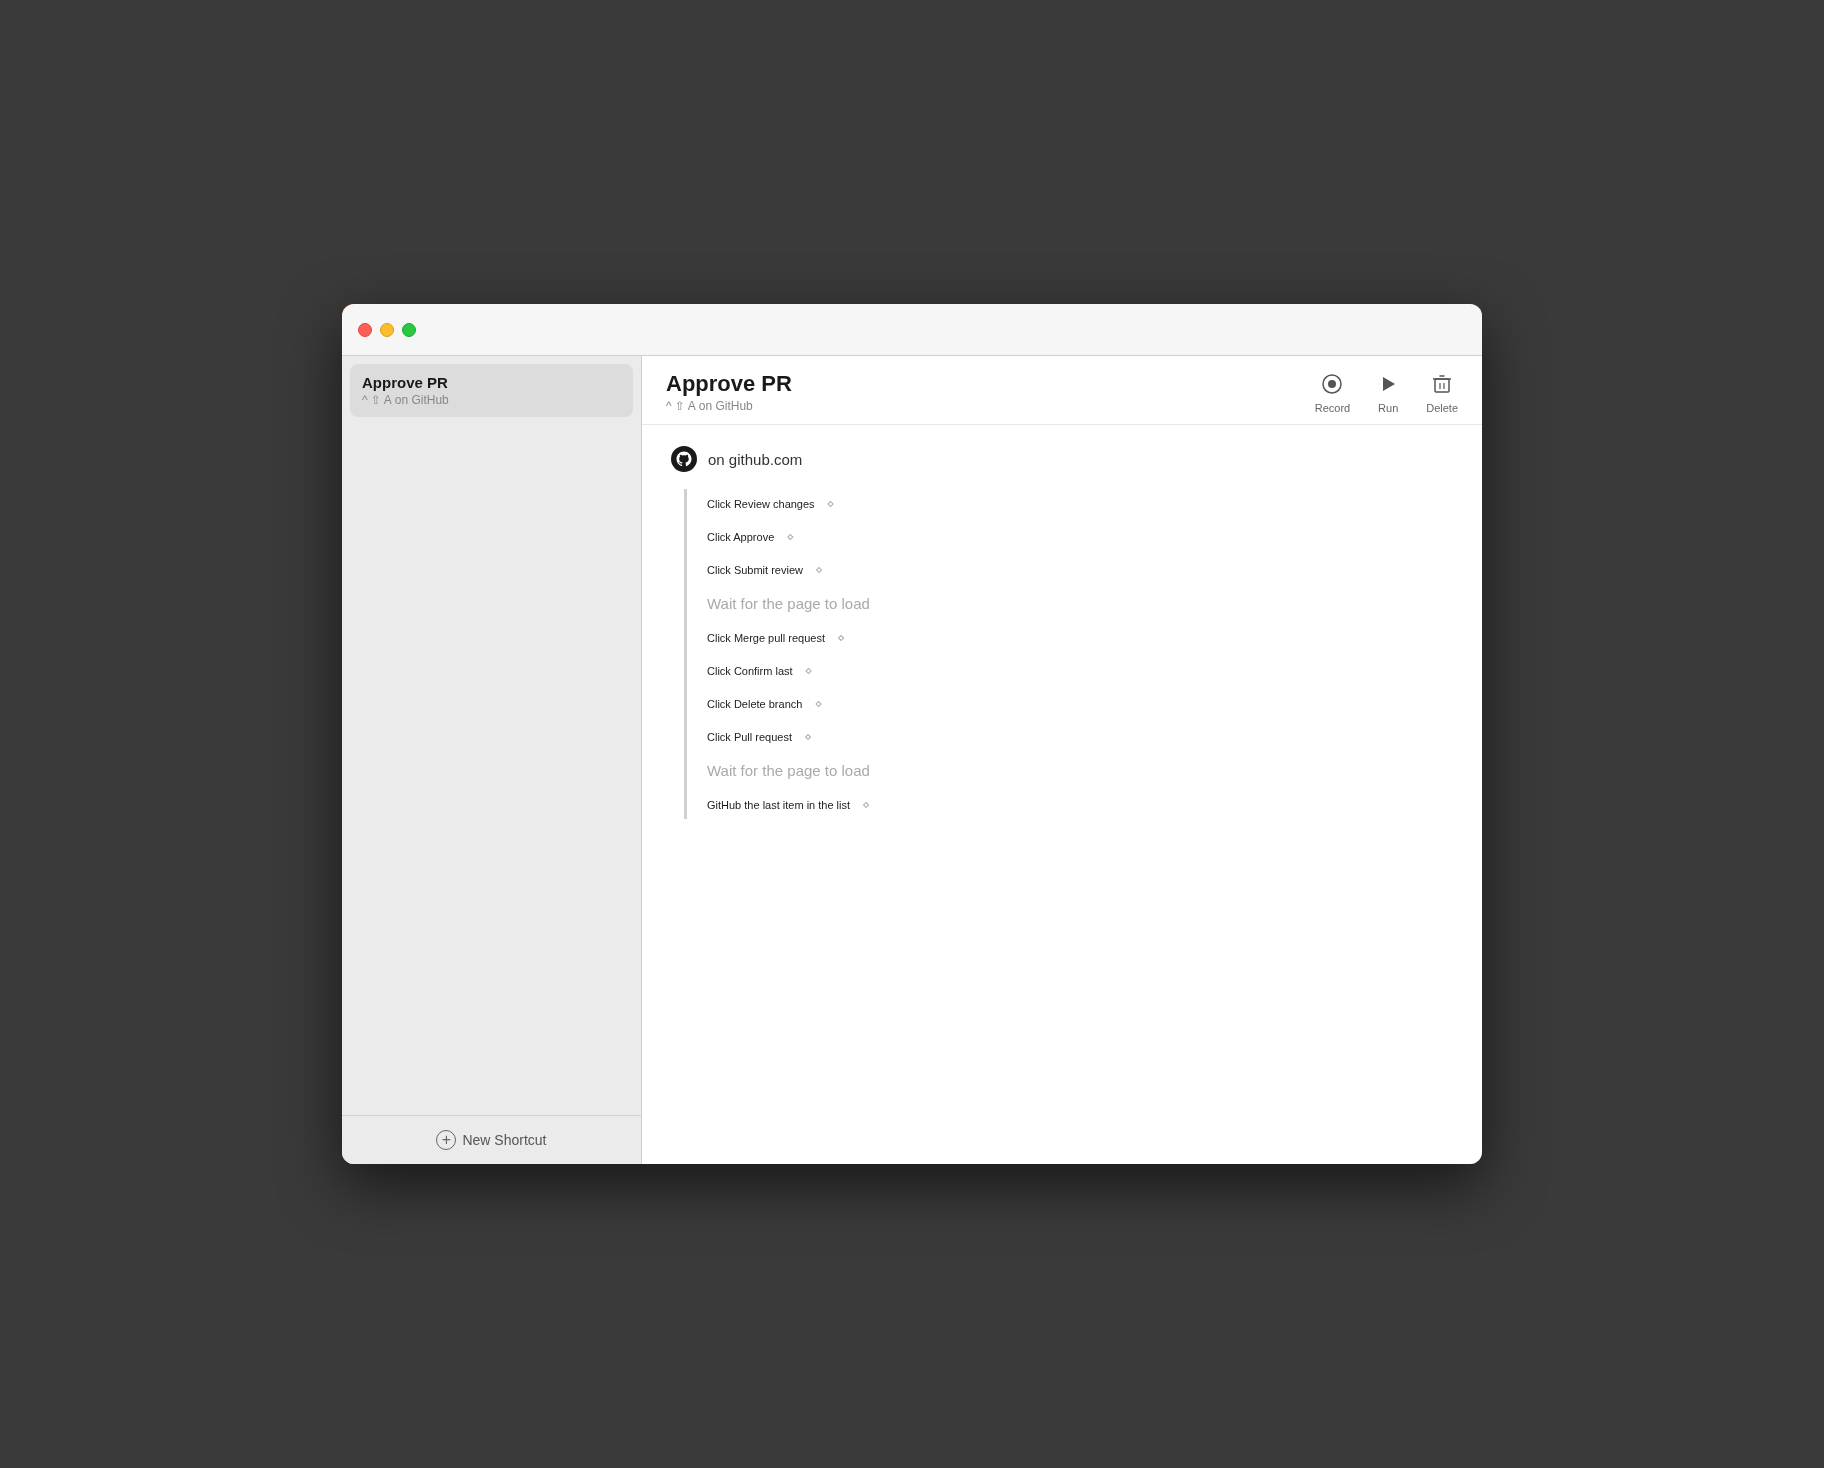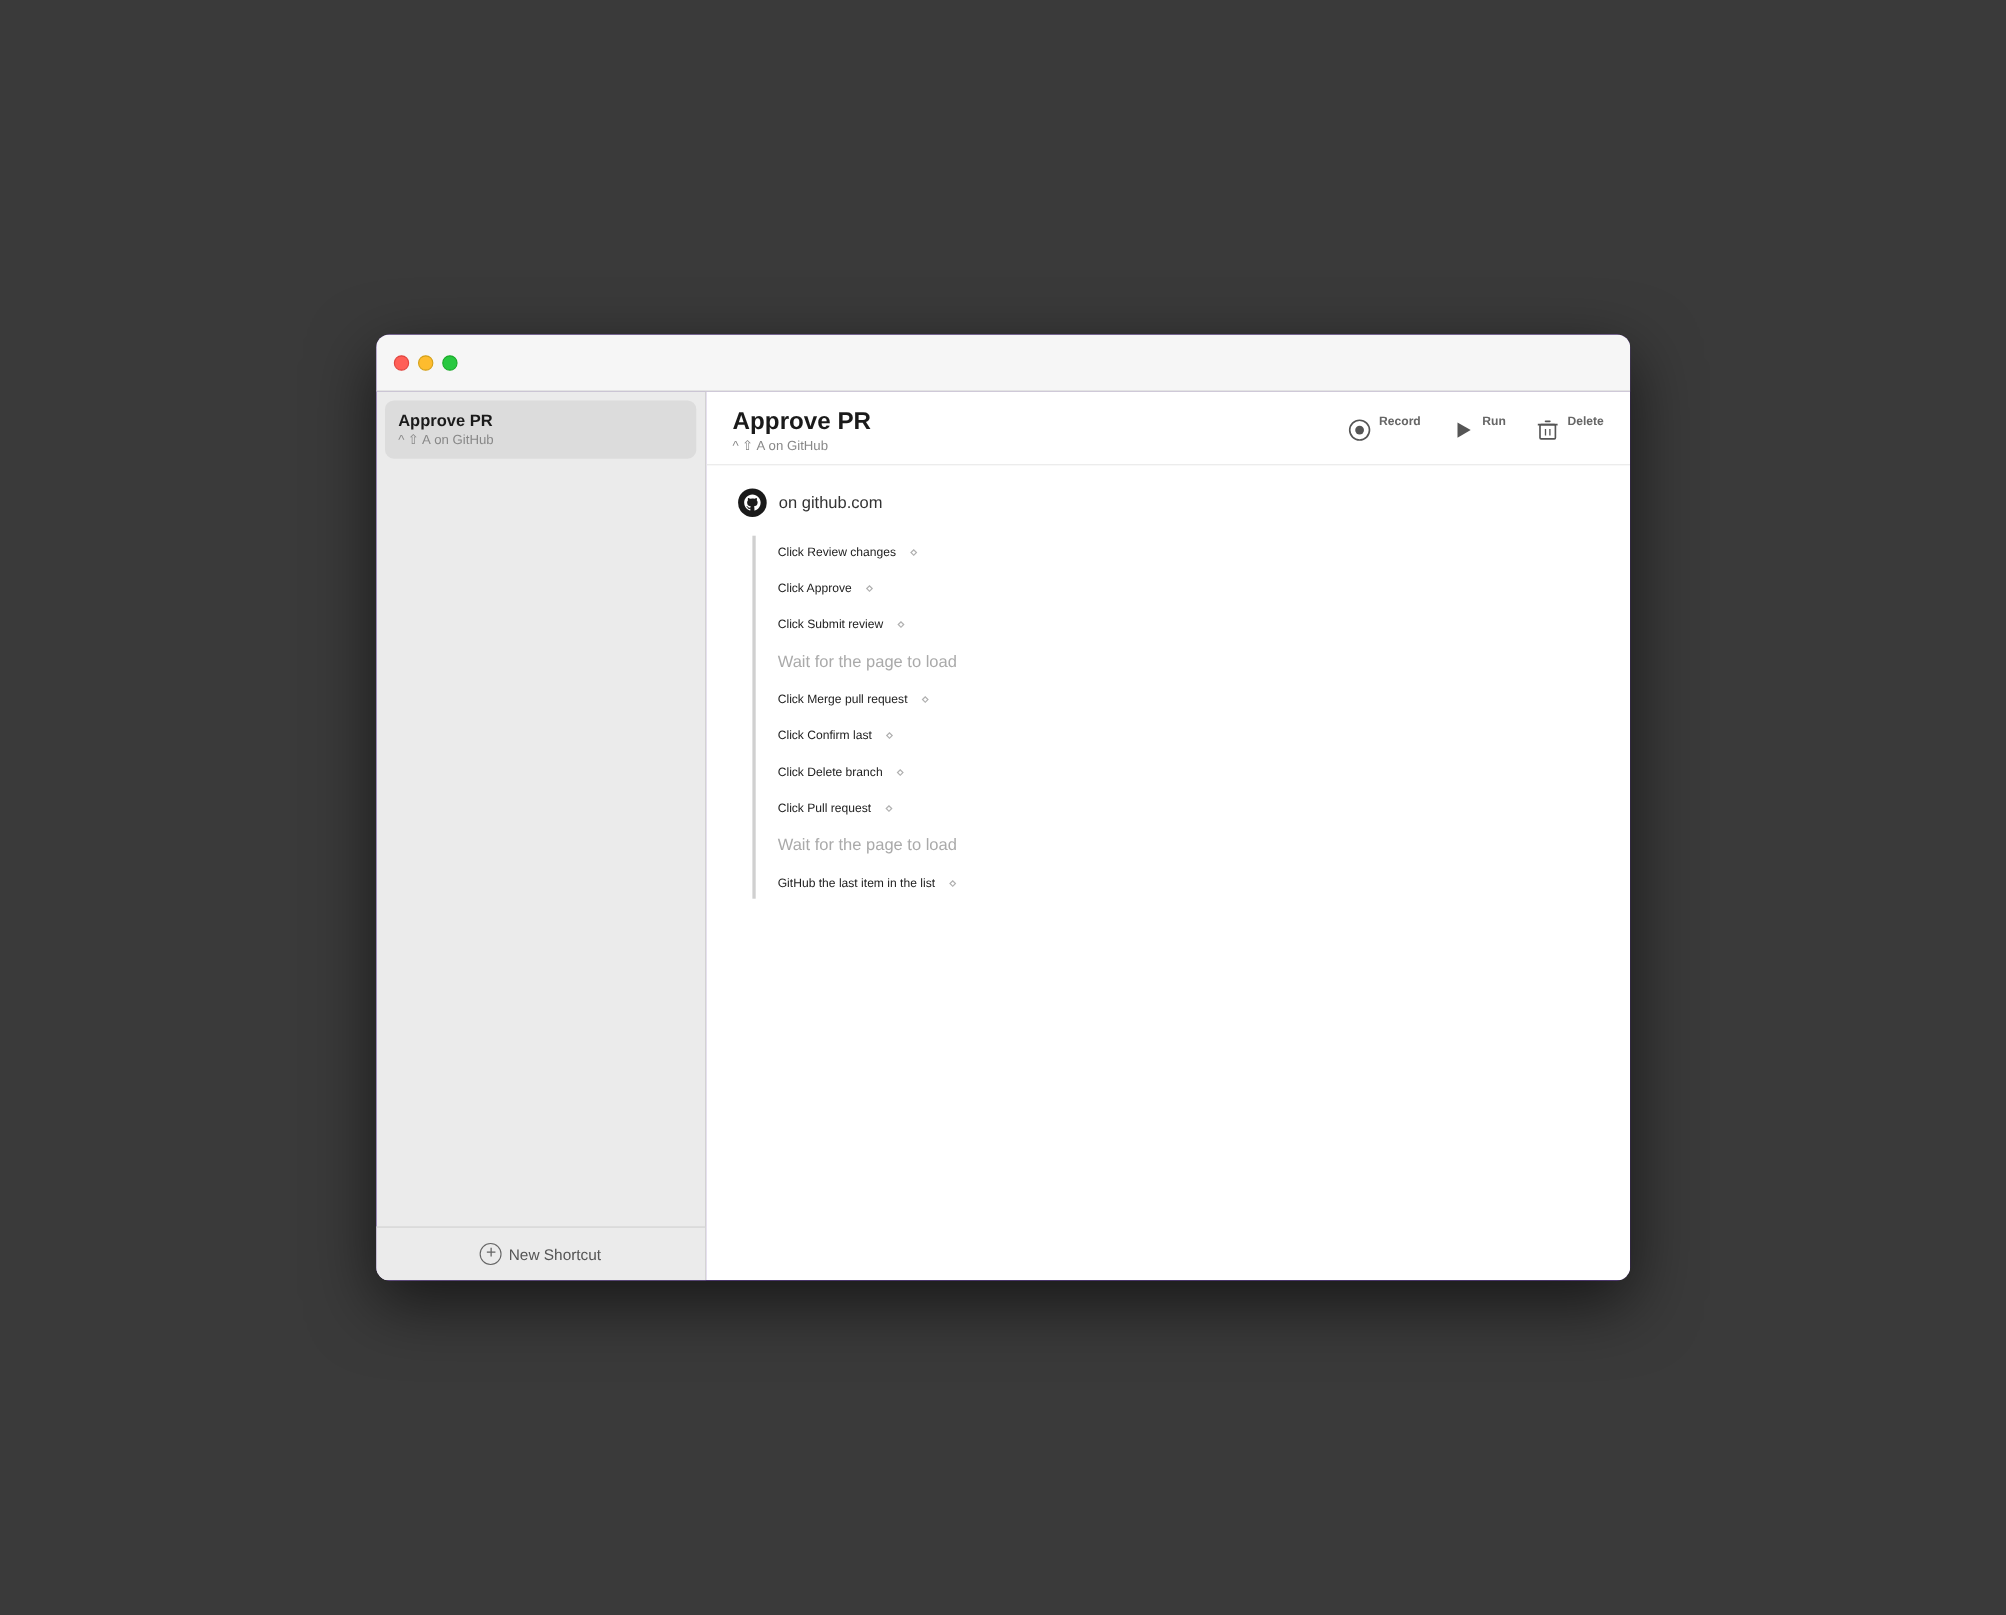--- a/index.html
+++ b/index.html
@@ -9,21 +9,21 @@
       display: flex;
       justify-content: center;
       align-items: center;
       min-height: 100vh;
       font-family: -apple-system, BlinkMacSystemFont, "Helvetica Neue", sans-serif;
     }
 
     .window {
       width: 1140px;
       height: 860px;
-      background: #4c1d95;
+      background: #f97316;
       border-radius: 12px;
       box-shadow: 0 20px 60px rgba(0,0,0,0.6);
       display: flex;
       flex-direction: column;
       overflow: hidden;
     }
 
     
     .title-bar {
       background: #f6f6f6;
@@ -169,28 +169,28 @@
     }
 
     .header-actions {
       display: flex;
       gap: 24px;
       align-items: center;
     }
 
     .action-btn {
       display: flex;
-      align-items: flex-start;
+      flex-direction: column;
+      align-items: center;
       gap: 4px;
       cursor: pointer;
       background: none;
       border: none;
       font-family: inherit;
       color: #555;
-      font-weight: bold;
     }
 
     .action-icon {
       width: 28px;
       height: 28px;
       display: flex;
       align-items: center;
       justify-content: center;
     }
 

